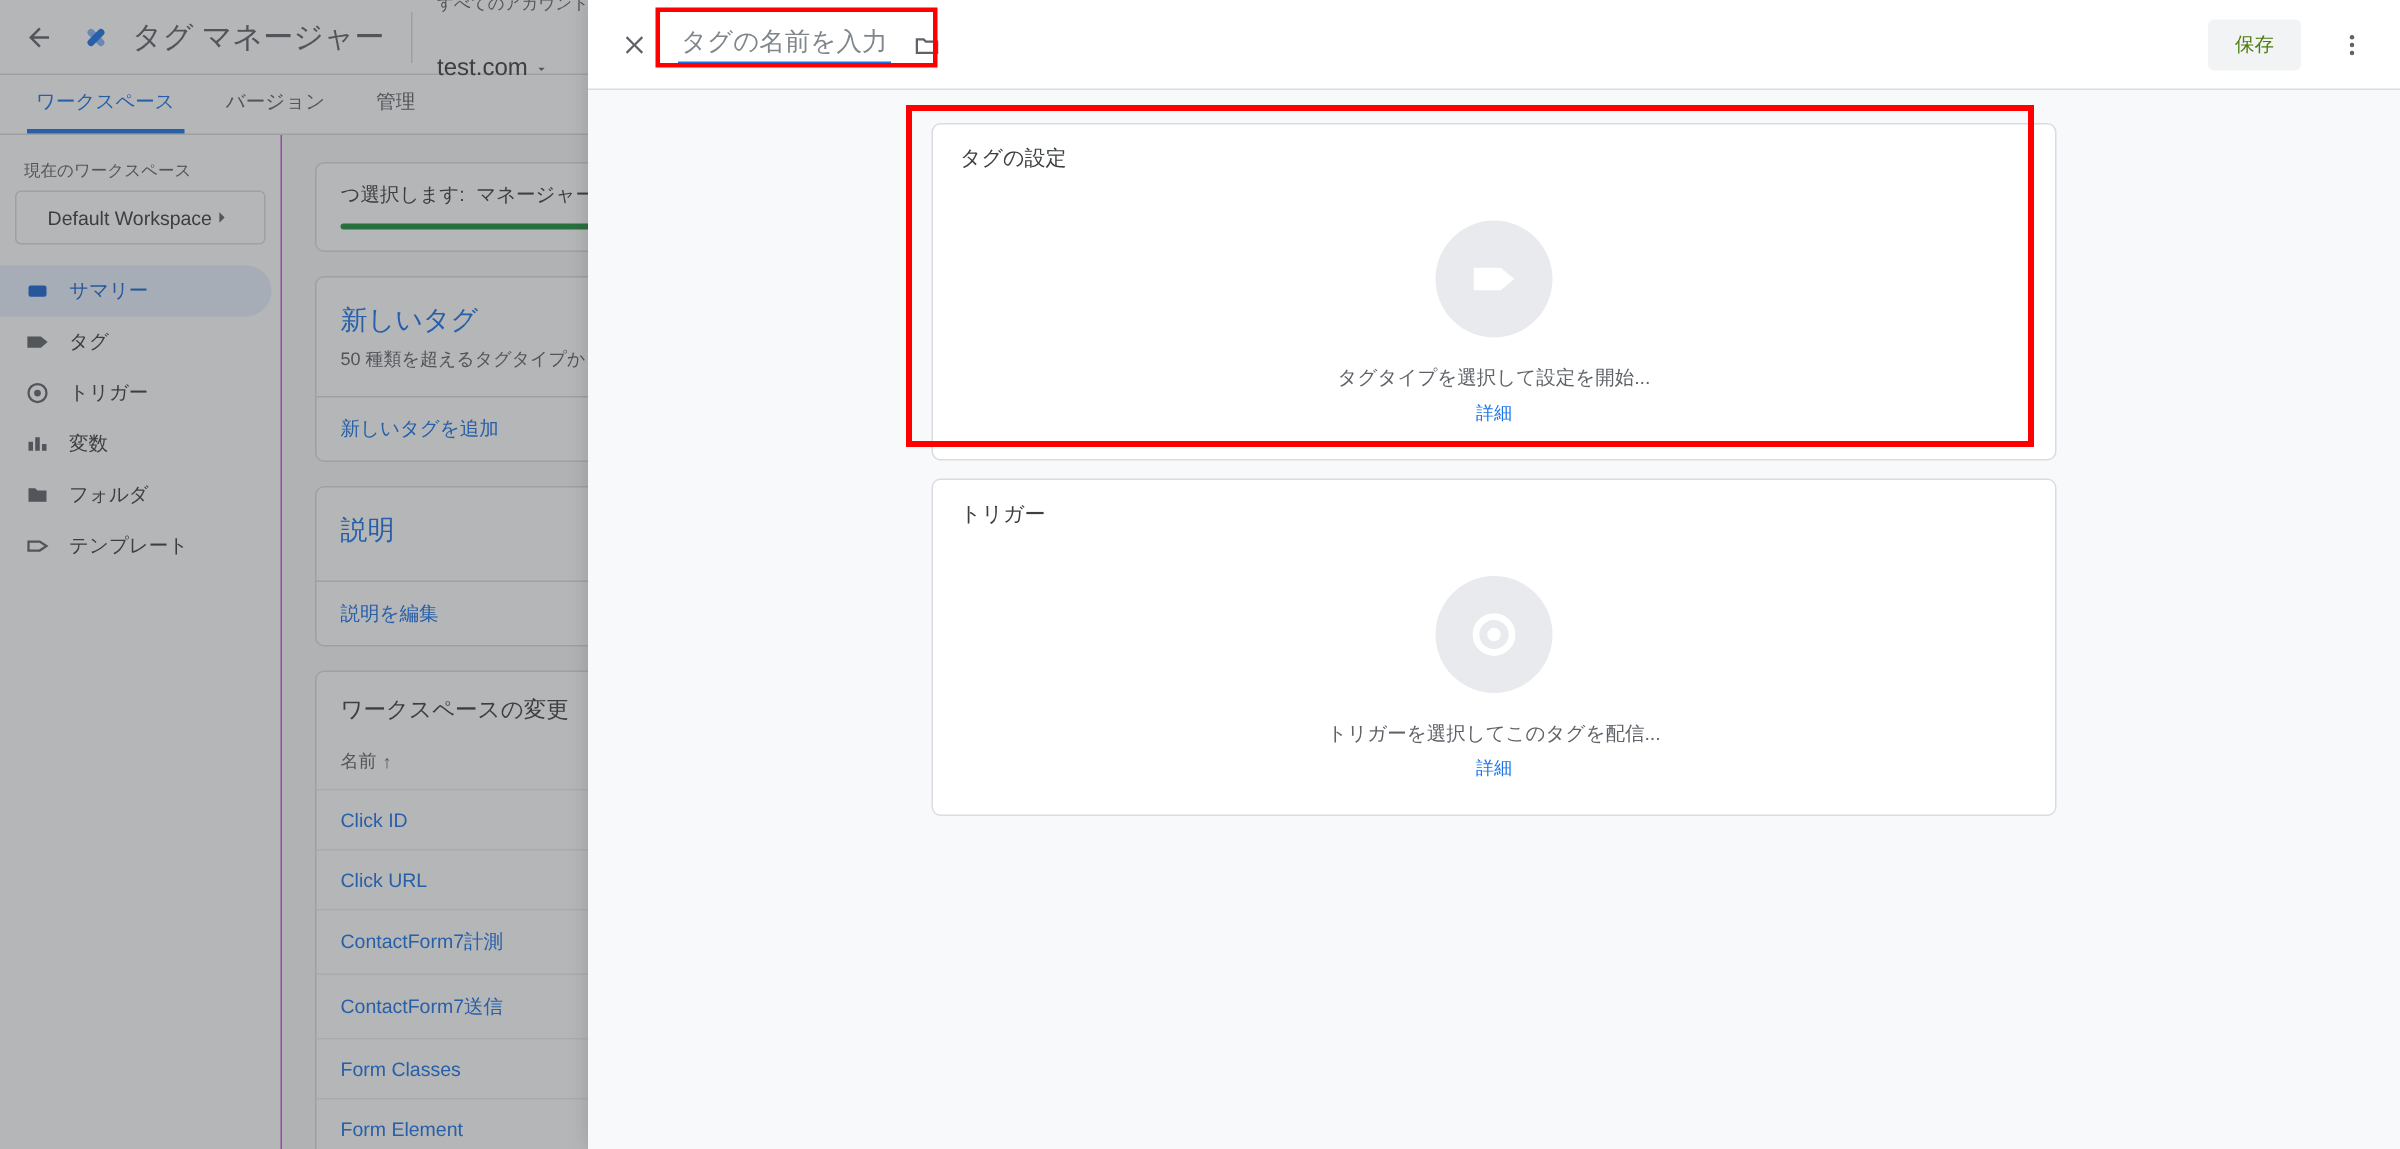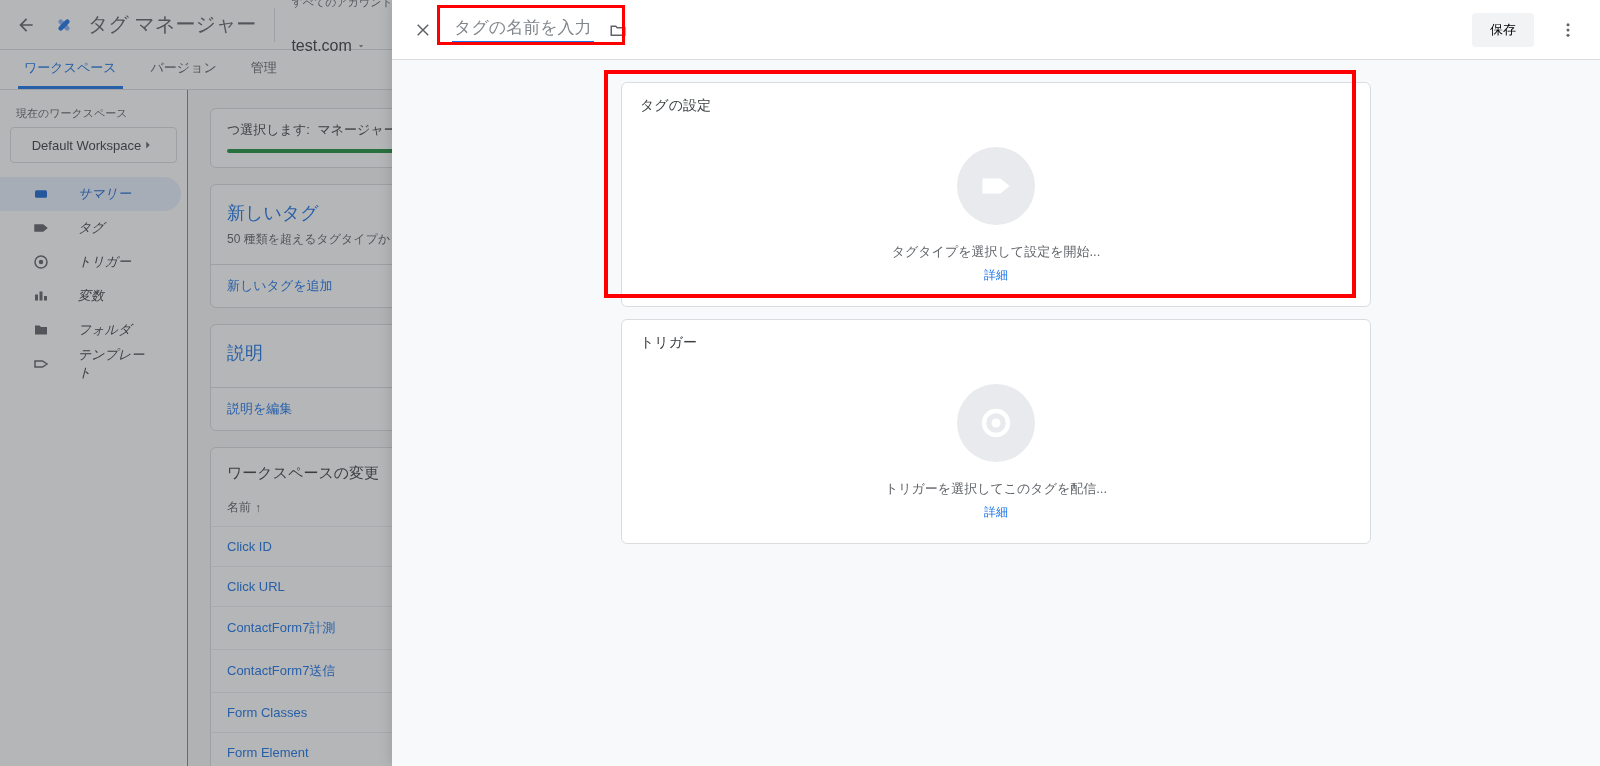--- a/index.html
+++ b/index.html
@@ -15,21 +15,21 @@
   .topbar .account-block { display:flex; flex-direction:column; justify-content:center; padding:0 12px; }
   .topbar .account-path { font-size:11px; color:#5f6368; }
   .topbar .account-name { font-size:16px; color:#3c4043; display:flex; align-items:center; gap:4px;margin-top:27px; }
   .tabs { height:40px; display:flex; align-items:stretch; border-bottom:1px solid #dadce0; padding-left:18px; gap:22px; font-size:13px; }
   .tabs .tab { display:flex; align-items:center; color:#5f6368; border-bottom:3px solid transparent; padding:0 6px; cursor:pointer; }
   .tabs .tab.active { color:#1a73e8; border-bottom-color:#1a73e8; }
   .body { position:absolute; top:90px; bottom:0; left:0; right:0; display:flex; }
   .sidebar { width:188px; flex:0 0 188px; border-right:1px solid #d946ef; padding-top:12px; }
   .ws-label { font-size:11px; color:#5f6368; padding:4px 16px 6px; }
   .ws-picker { margin:0 10px 14px; border:1px solid #dadce0; border-radius:4px; height:36px; display:flex; align-items:center; justify-content:center; padding:0 10px; font-size:13px; }
-  .nav-item { height:34px; display:flex; align-items:center; gap:28px; padding:0 32px; font-size:13px; color:#3c4043; cursor:pointer; border-radius:0 17px 17px 0; margin-right:6px;font-style:italic; }
+  .nav-item { height:34px; display:flex; align-items:center; gap:12px; padding:0 16px; font-size:13px; color:#3c4043; cursor:pointer; border-radius:0 17px 17px 0; margin-right:6px; }
   .nav-item.active { background:#e8f0fe; color:#1967d2; }
   .nav-ico { width:18px; height:18px; flex:0 0 18px; display:flex; align-items:center; justify-content:center; color:#5f6368; }
   .nav-item.active .nav-ico { color:#1967d2; }
   .main { flex:1; background:#f8f9fa; padding:18px 22px; overflow:auto; }
   .card { background:#fff; border:1px solid #dadce0; border-radius:6px; margin-bottom:16px; }
   .quality { padding:12px 16px 14px; font-size:13px; color:#3c4043; }
   .quality-bars { display:flex; gap:6px; margin-top:10px; }
   .quality-bars span { flex:1; height:4px; background:#1e8e3e; border-radius:2px; }
   .card-pad { padding:16px; }
   .card .bluehead { color:#1a73e8; font-size:18px; margin-bottom:6px; }
@@ -40,21 +40,21 @@
   .wsc-row { border-top:1px solid #eceff1; padding:12px 16px; font-size:13px; color:#1a73e8; cursor:pointer; }
   
   .scrim { position:absolute; inset:0; background:rgba(60,64,67,0.38); }
   
   .panel { position:absolute; top:0; right:0; bottom:0; left:392px; background:#fff; display:flex; flex-direction:column; box-shadow:-2px 0 12px rgba(0,0,0,0.12); }
   .panel-header { height:60px; display:flex; align-items:center; padding:0 14px; border-bottom:1px solid #dadce0; gap:10px; }
   .panel-header .closebtn { width:36px; height:36px; display:flex; align-items:center; justify-content:center; color:#5f6368; border-radius:50%; cursor:pointer; }
   .tagname { font-size:17px; color:#80868b; padding:0 2px 2px; border-bottom:2px solid #1a73e8; min-width:120px; cursor:text; }
   .folderbtn { width:28px; height:28px; display:flex; align-items:center; justify-content:center; color:#5f6368; cursor:pointer; }
   .panel-header .spacer { flex:1; }
-  .savebtn { background:#f1f3f4; color:#000000; border:none; border-radius:4px; height:34px; padding:0 18px; font-size:13px; cursor:default; }
+  .savebtn { background:#f1f3f4; color:#4d7c0f; border:none; border-radius:4px; height:34px; padding:0 18px; font-size:13px; cursor:default; }
   .morebtn { width:36px; height:36px; display:flex; align-items:center; justify-content:center; color:#5f6368; cursor:pointer; margin-left:6px; }
   .panel-body { flex:1; background:#f8f9fa; overflow:auto; padding:22px 0; }
   .panel-card { width:750px; margin:0 auto 12px; background:#fff; border:1px solid #dadce0; border-radius:6px; }
   .panel-card-h { padding:14px 18px 4px; font-size:14px; color:#3c4043; }
   .empty { display:flex; flex-direction:column; align-items:center; padding:28px 0 22px; }
   .bigcircle { width:78px; height:78px; border-radius:50%; background:#e8eaed; display:flex; align-items:center; justify-content:center; color:#fff; margin-bottom:18px; }
   .emptytext { font-size:13px; color:#5f6368; margin-bottom:6px; }
   .detailslink { font-size:12px; color:#1a73e8; cursor:pointer; }
   
   .hl-1 { position:absolute; left:437px; top:5px; width:188px; height:40px; border:3px solid #ff0000; pointer-events:none; }

